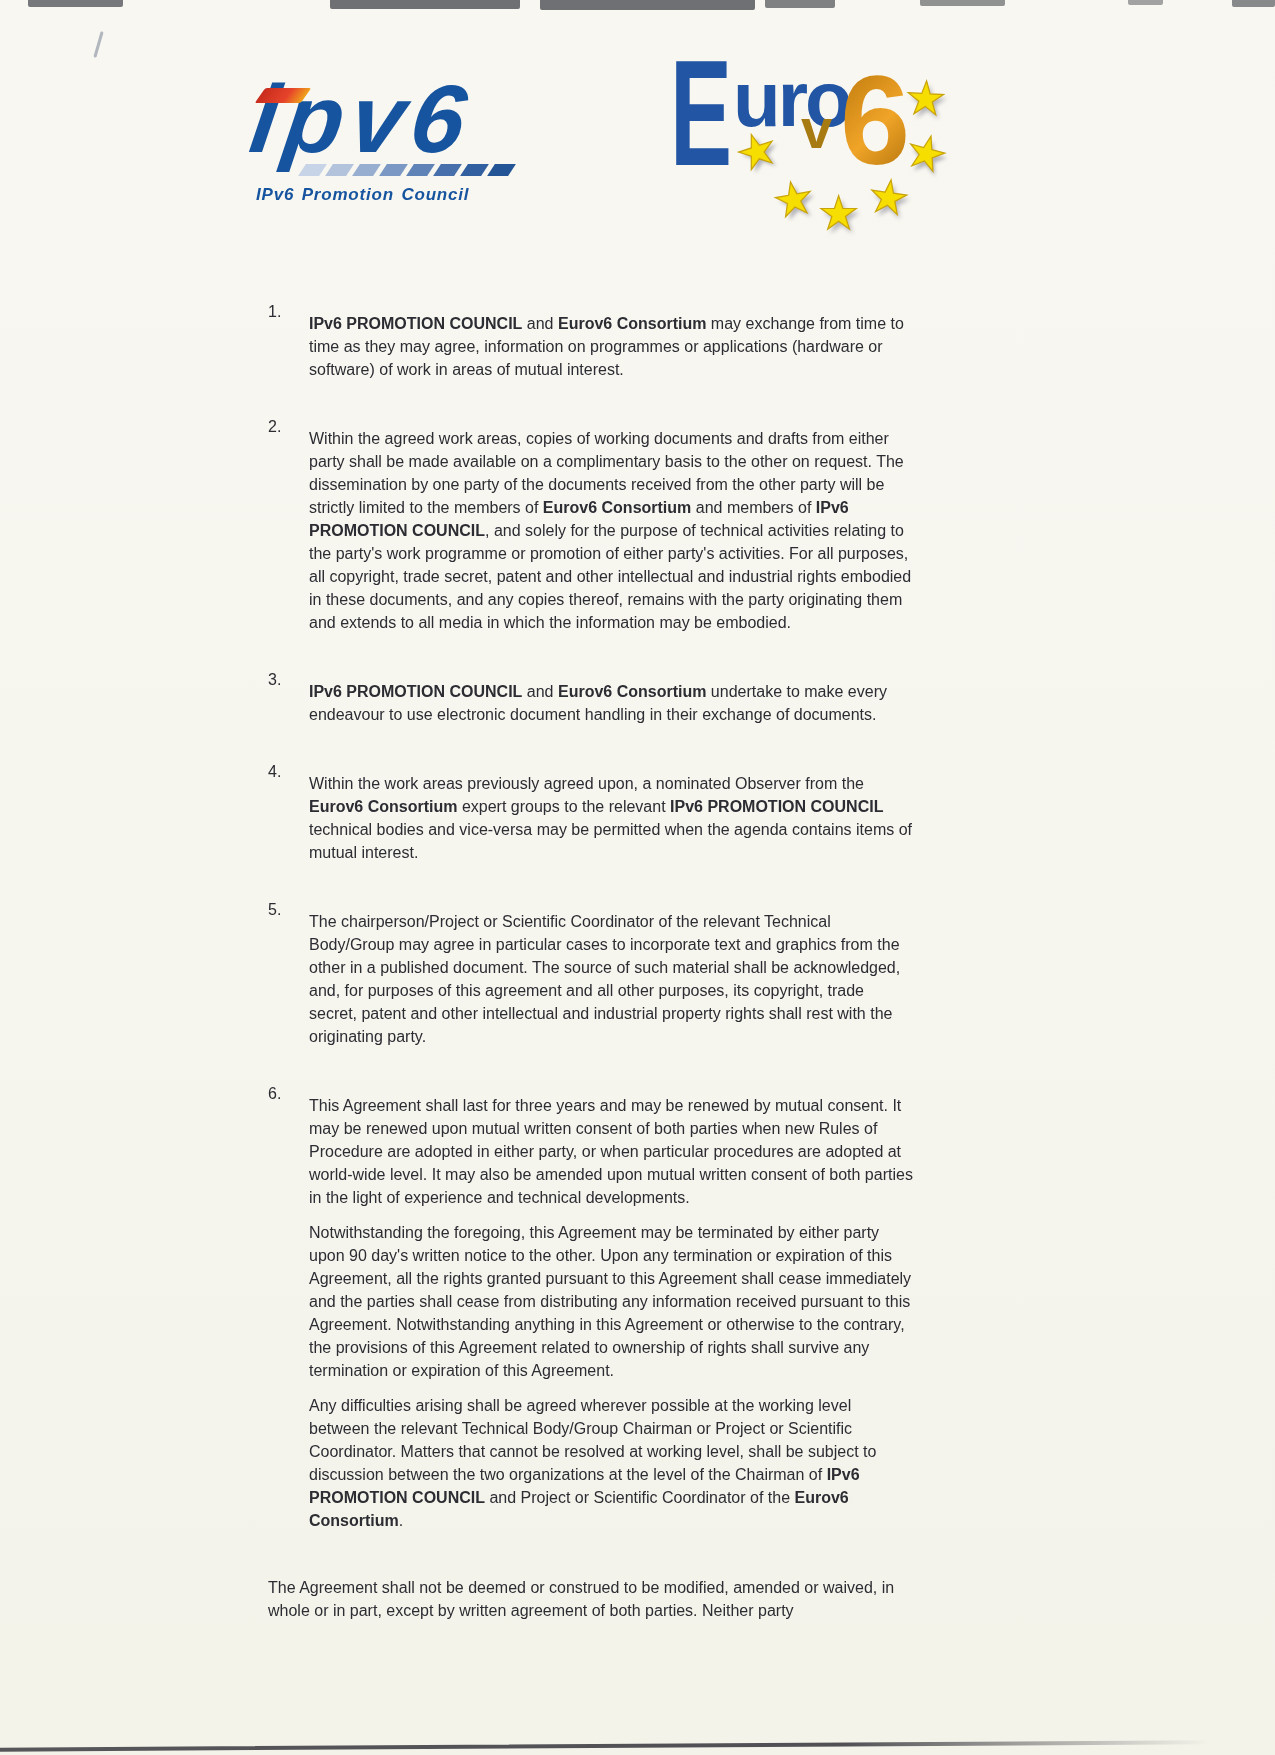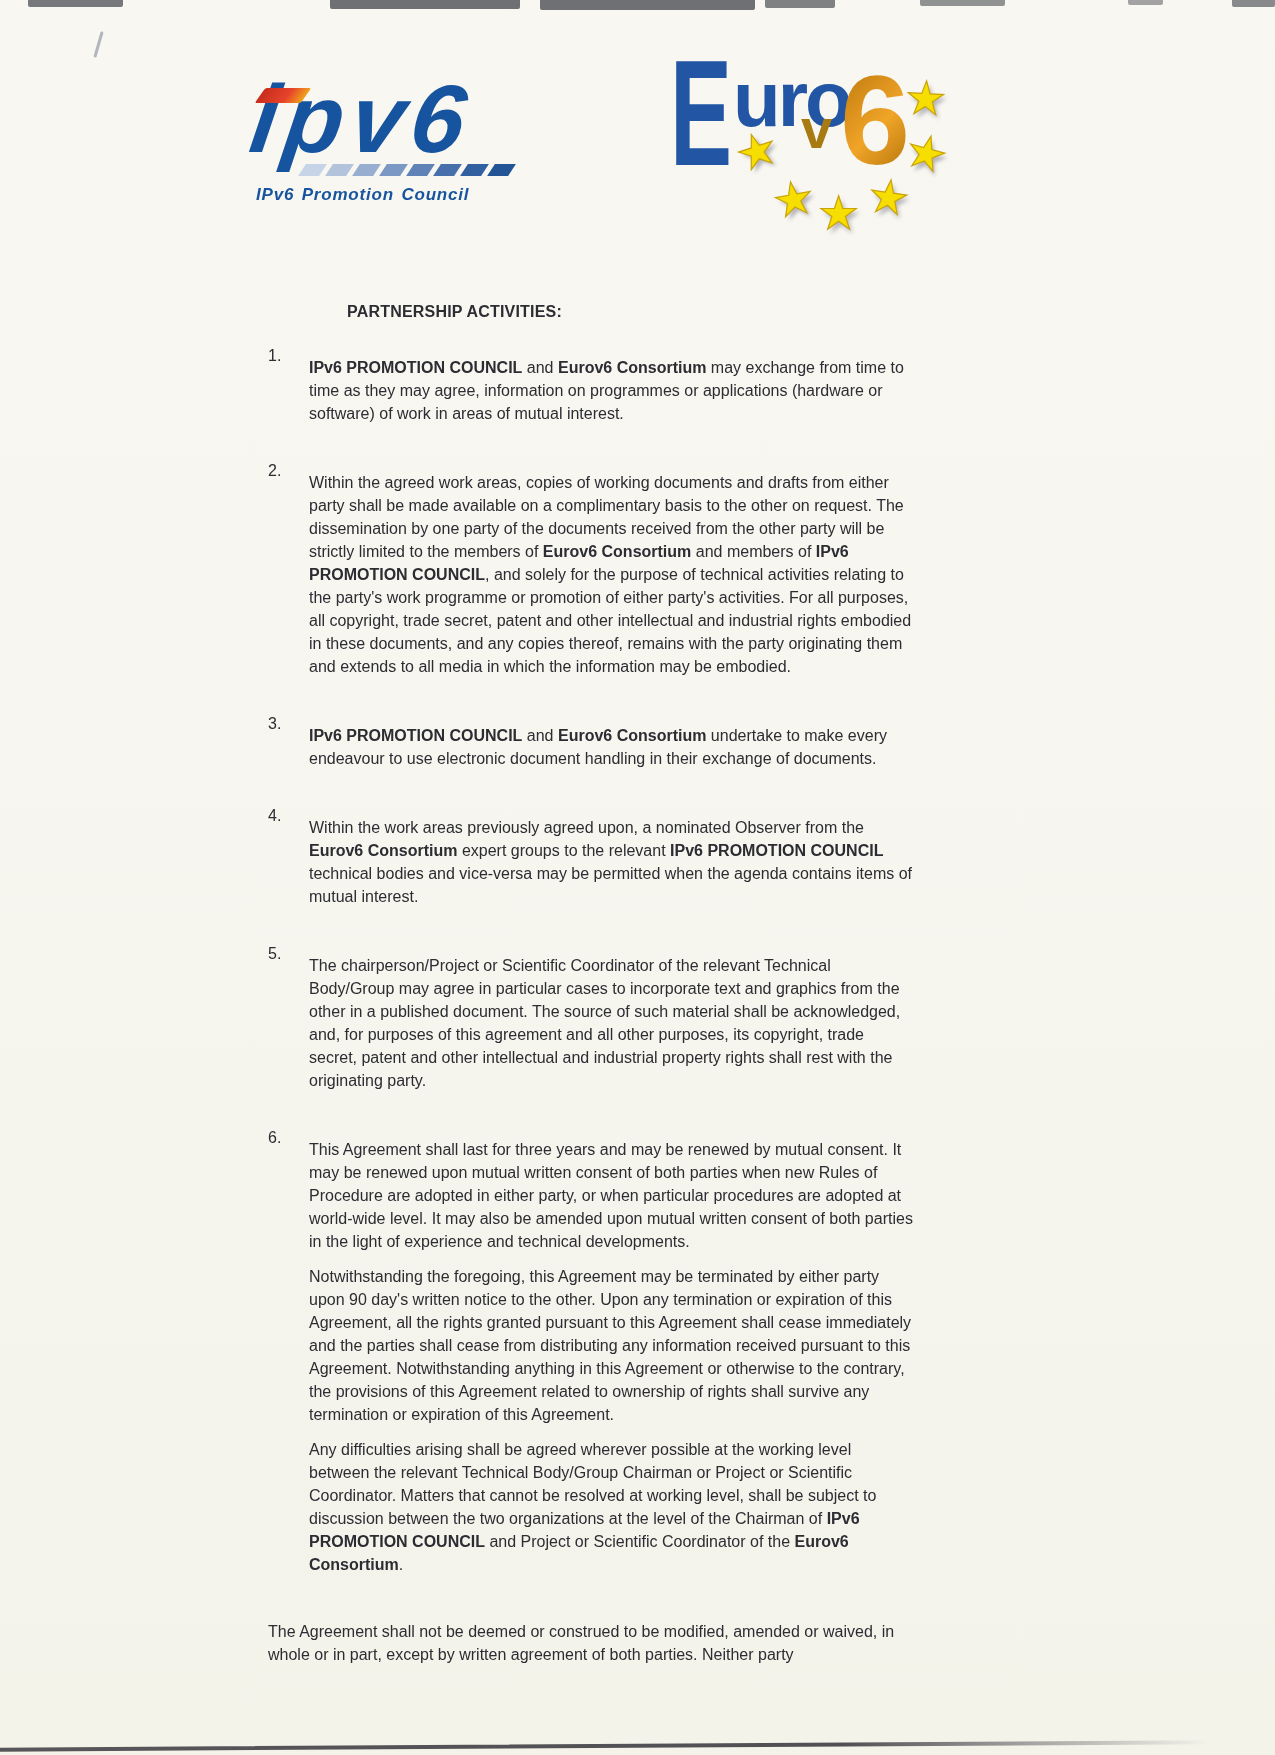--- a/index.html
+++ b/index.html
@@ -77,21 +77,20 @@
 
   <div class="logo-eurov6">
     <span class="ev-e">E</span>
     <span class="ev-uro">uro</span>
     <span class="ev-v">v</span>
     <span class="ev-6">6</span>
     <span id="ev-stars"><span class="star" style="left: 136px; top: 73px; transform: rotate(-18deg); color: rgb(246, 222, 0);">★</span><span class="star" style="left: 173px; top: 121px; transform: rotate(-10deg); color: rgb(246, 222, 0);">★</span><span class="star" style="left: 218px; top: 135px; transform: rotate(0deg); color: rgb(246, 222, 0);">★</span><span class="star" style="left: 268px; top: 119px; transform: rotate(8deg); color: rgb(246, 222, 0);">★</span><span class="star" style="left: 306px; top: 75px; transform: rotate(15deg); color: rgb(246, 222, 0);">★</span><span class="star" style="left: 305px; top: 20px; transform: rotate(3deg); color: rgb(246, 222, 0);">★</span></span>
   </div>
 
   <div class="doc">
-    <h1 class="doc-heading">PARTNERSHIP ACTIVITIES:</h1>
     <ol class="activity-list" id="activity-list">
         <li>
           <span class="num">1.</span>
           <div class="body">
             <p><strong>IPv6 PROMOTION COUNCIL</strong> and <strong>Eurov6 Consortium</strong> may exchange from time to time as they may agree, information on programmes or applications (hardware or software) of work in areas of mutual interest.</p>
           </div>
         </li>
         <li>
           <span class="num">2.</span>
           <div class="body">

